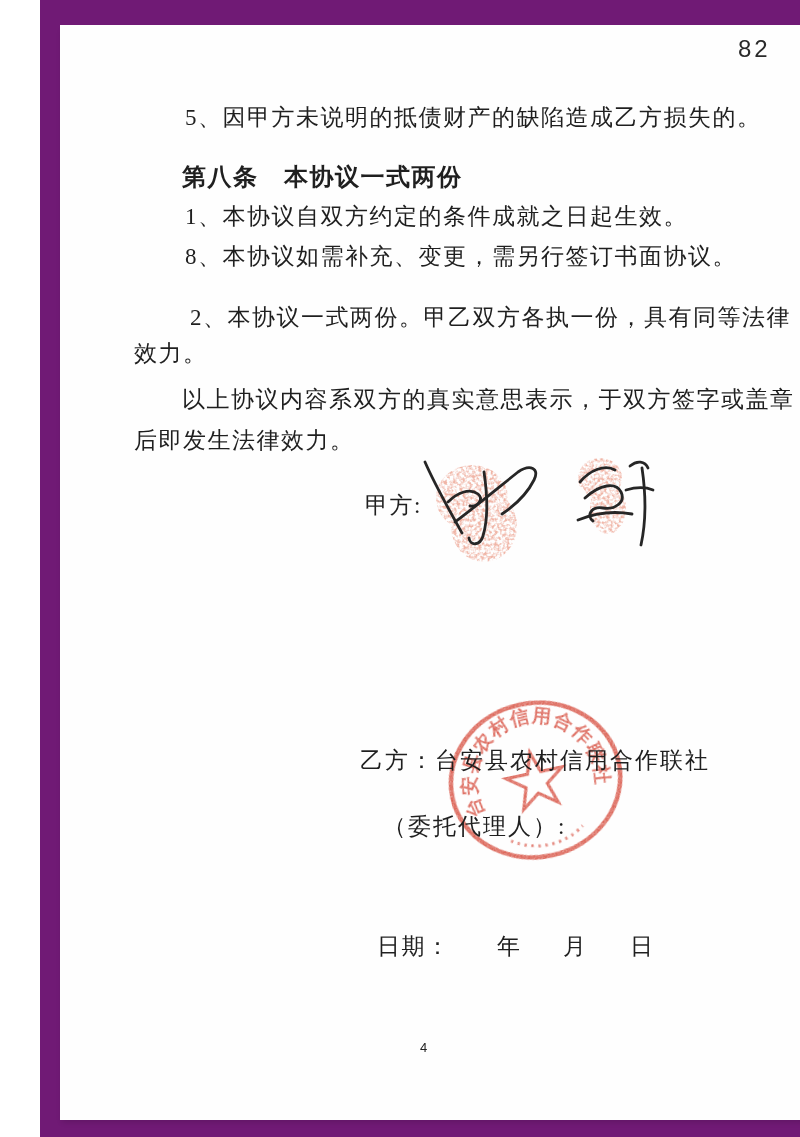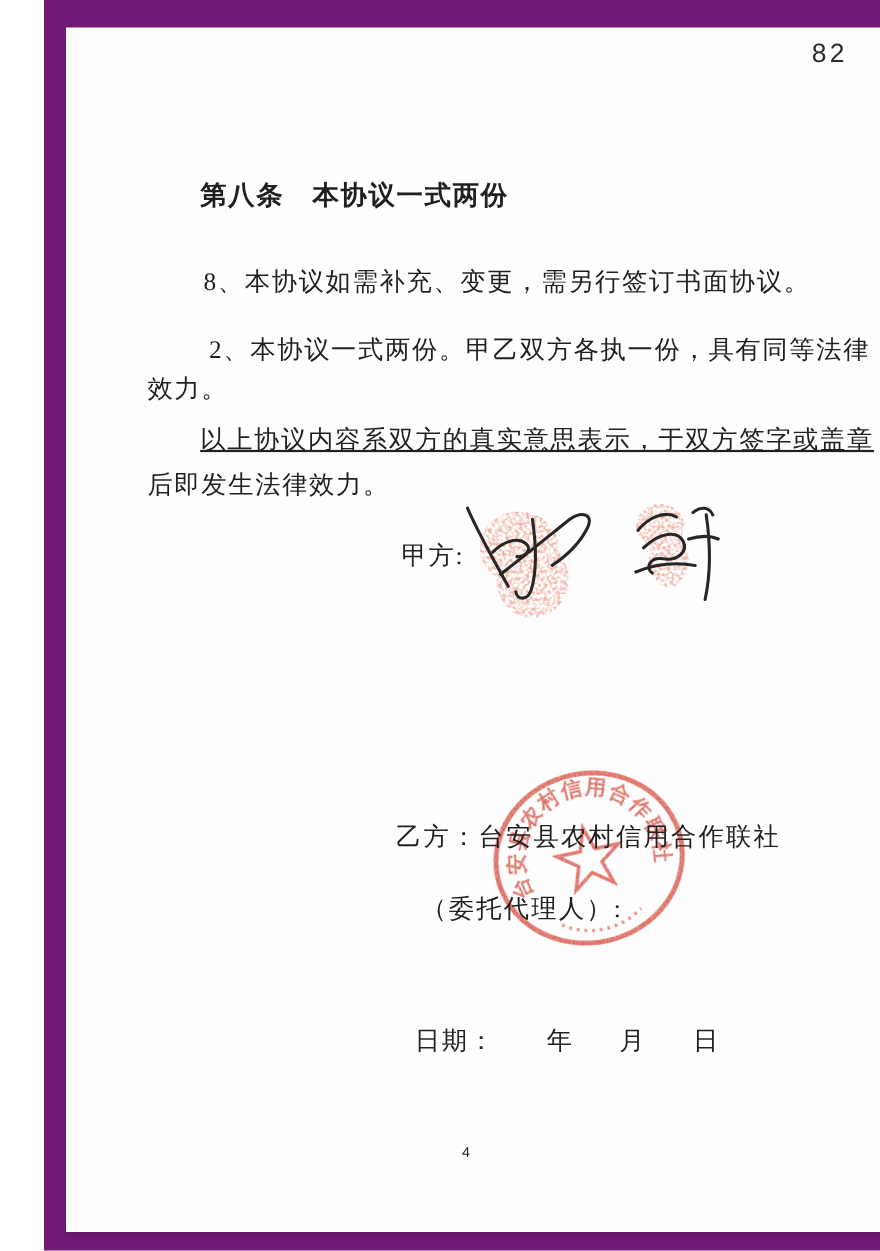--- a/index.html
+++ b/index.html
@@ -53,31 +53,33 @@
   }
 </style>
 </head>
 <body>
 
 <div class="canvas">
   <div class="page">
 
     <div class="pagenum-top" style="left:678px;top:10px;">82</div>
 
+    <p class="ln" style="left:125px;top:77px;">5、因甲方未说明的抵债财产的缺陷造成乙方损失的。</p>
 
     <p class="ln bold" style="left:122px;top:136px;">第八条　本协议一式两份</p>
 
+    <p class="ln" style="left:125px;top:176px;">1、本协议自双方约定的条件成就之日起生效。</p>
 
     <p class="ln" style="left:125px;top:216px;">8、本协议如需补充、变更，需另行签订书面协议。</p>
 
     <p class="ln" style="left:130px;top:277px;">2、本协议一式两份。甲乙双方各执一份，具有同等法律</p>
 
     <p class="ln" style="left:74px;top:313px;">效力。</p>
 
-    <p class="ln" style="left:122px;top:359px;text-decoration:underline;">以上协议内容系双方的真实意思表示，于双方签字或盖章</p>
+    <p class="ln" style="left:122px;top:359px;">以上协议内容系双方的真实意思表示，于双方签字或盖章</p>
 
     <p class="ln" style="left:74px;top:400px;">后即发生法律效力。</p>
 
     <p class="ln" style="left:305px;top:465px;">甲方:</p>
 
     <svg class="sig-svg" style="left:350px;top:425px;" width="270" height="145" viewBox="0 0 270 145">
       <defs>
         <filter id="speck" x="-20%" y="-20%" width="140%" height="140%">
           <feTurbulence type="fractalNoise" baseFrequency="0.32" numOctaves="2" seed="8" result="noise"></feTurbulence>
           <feColorMatrix in="noise" type="matrix" values="0 0 0 0 0.87

